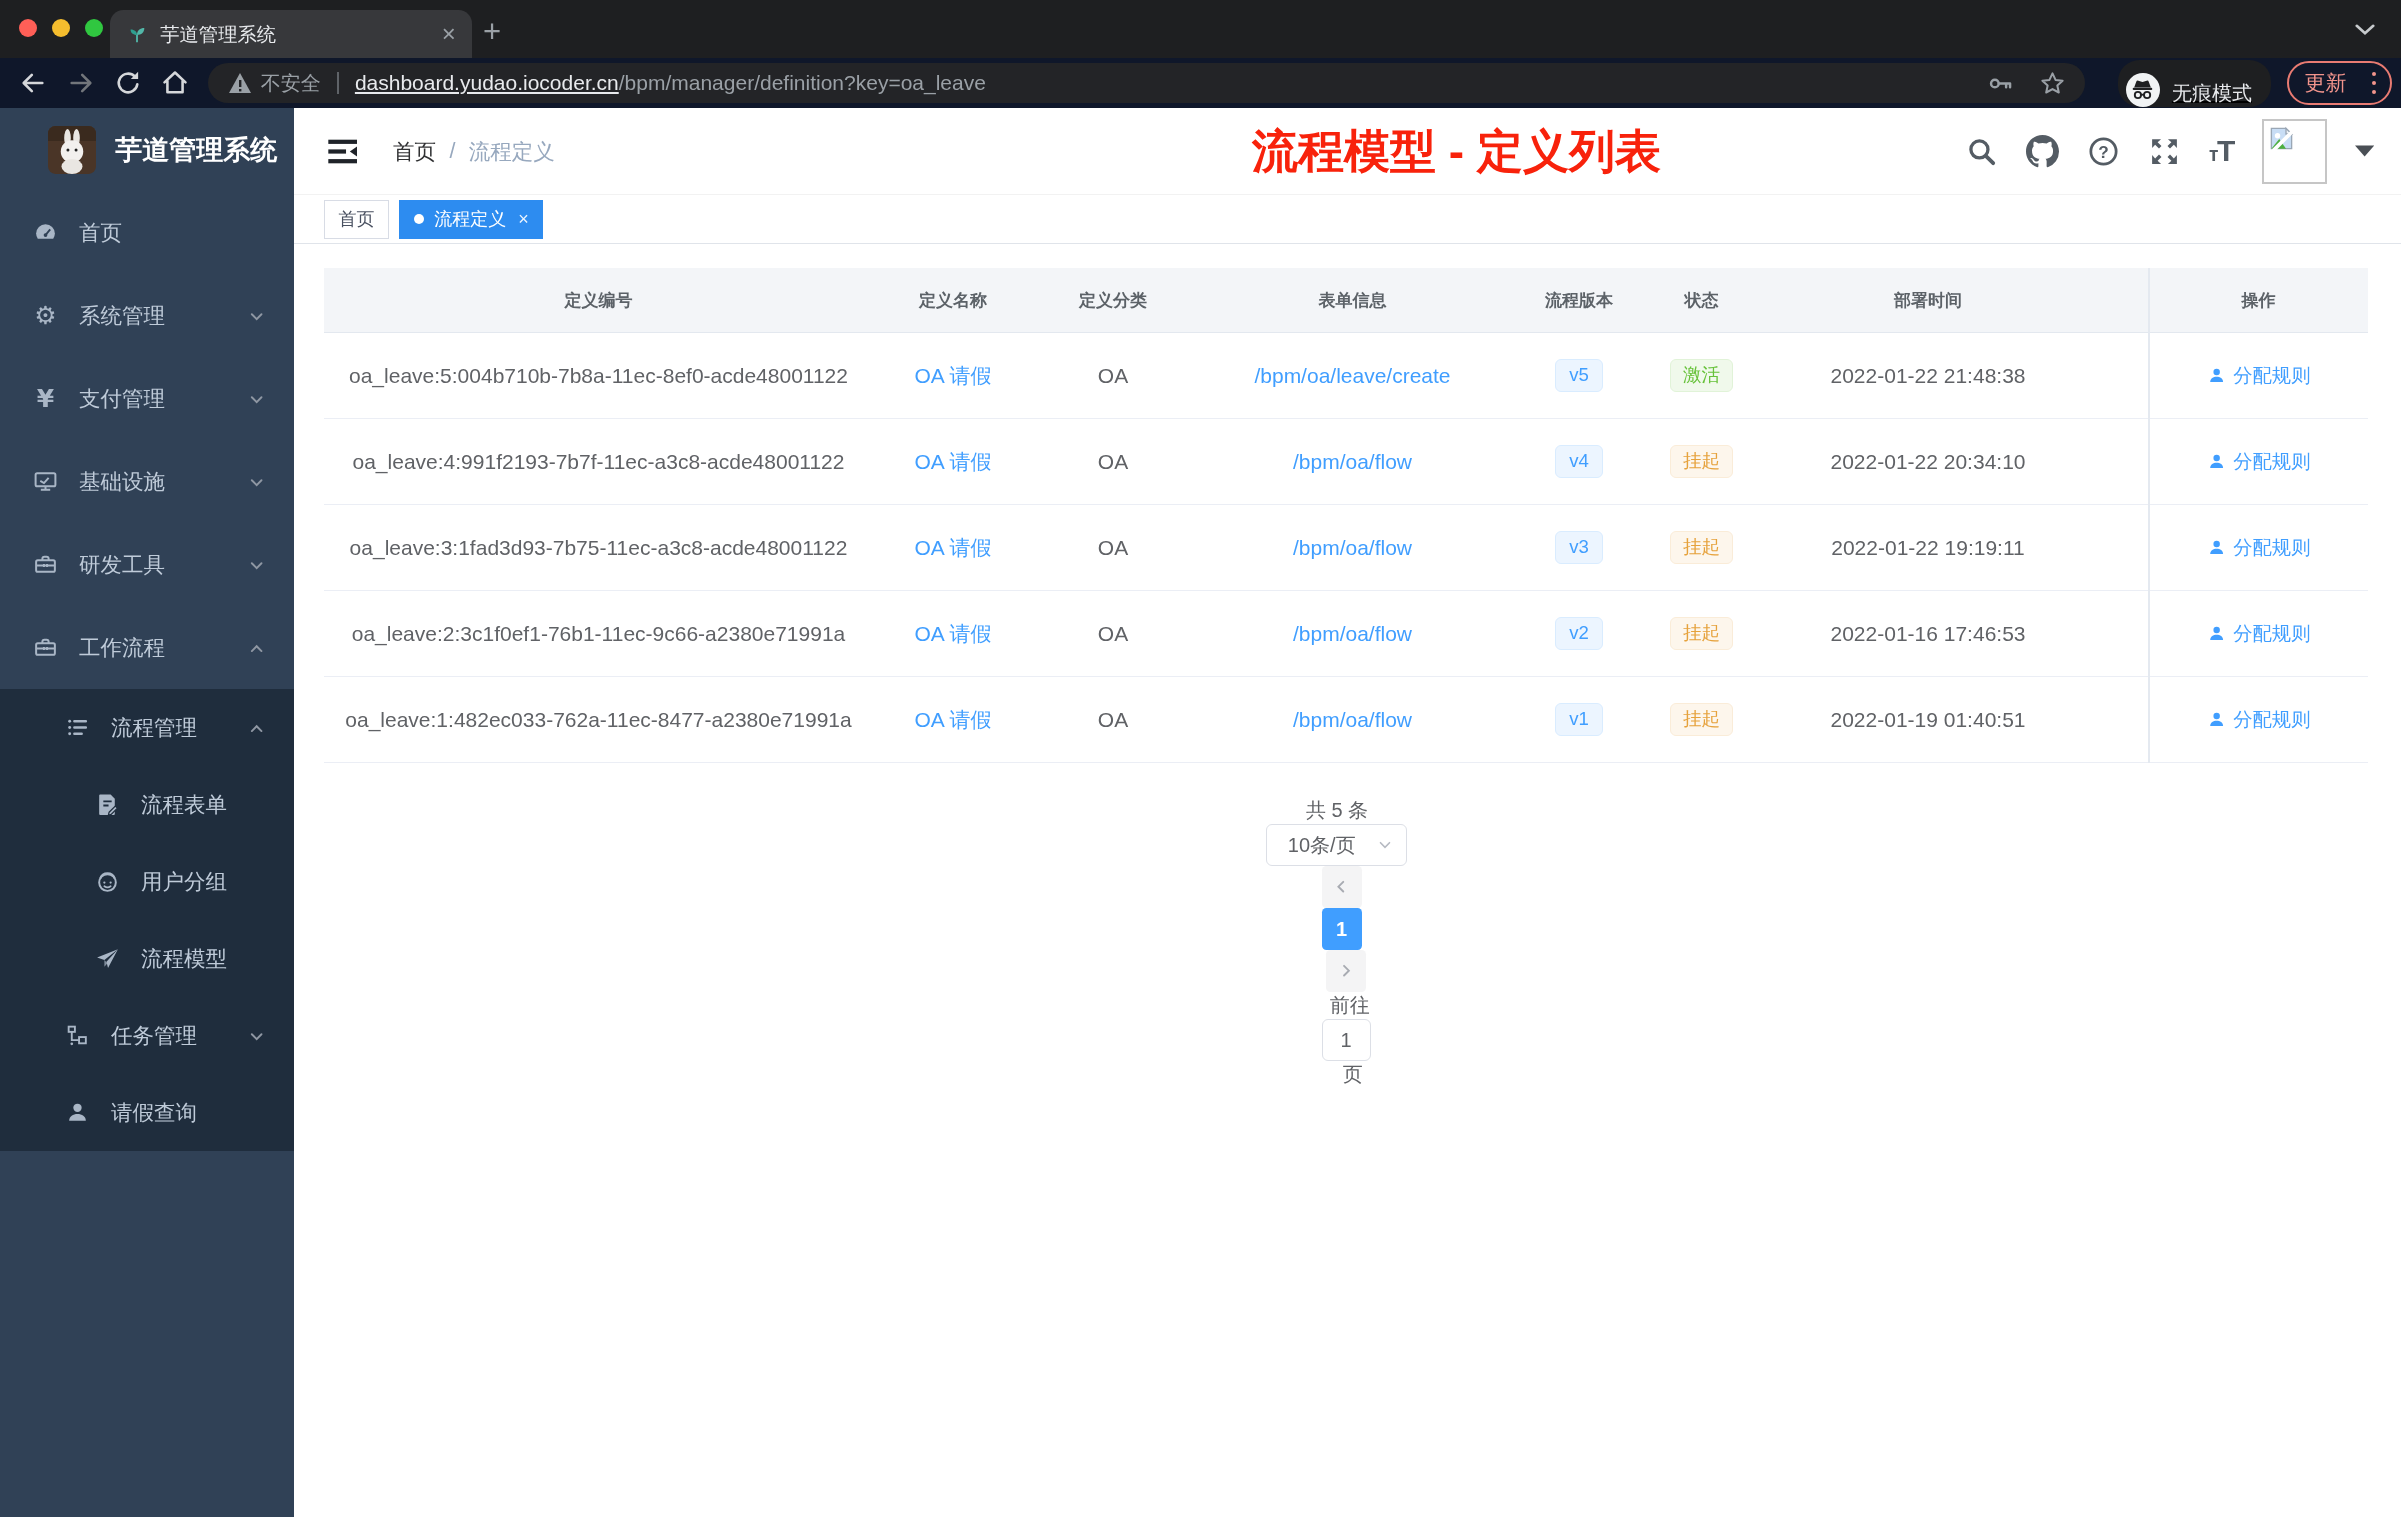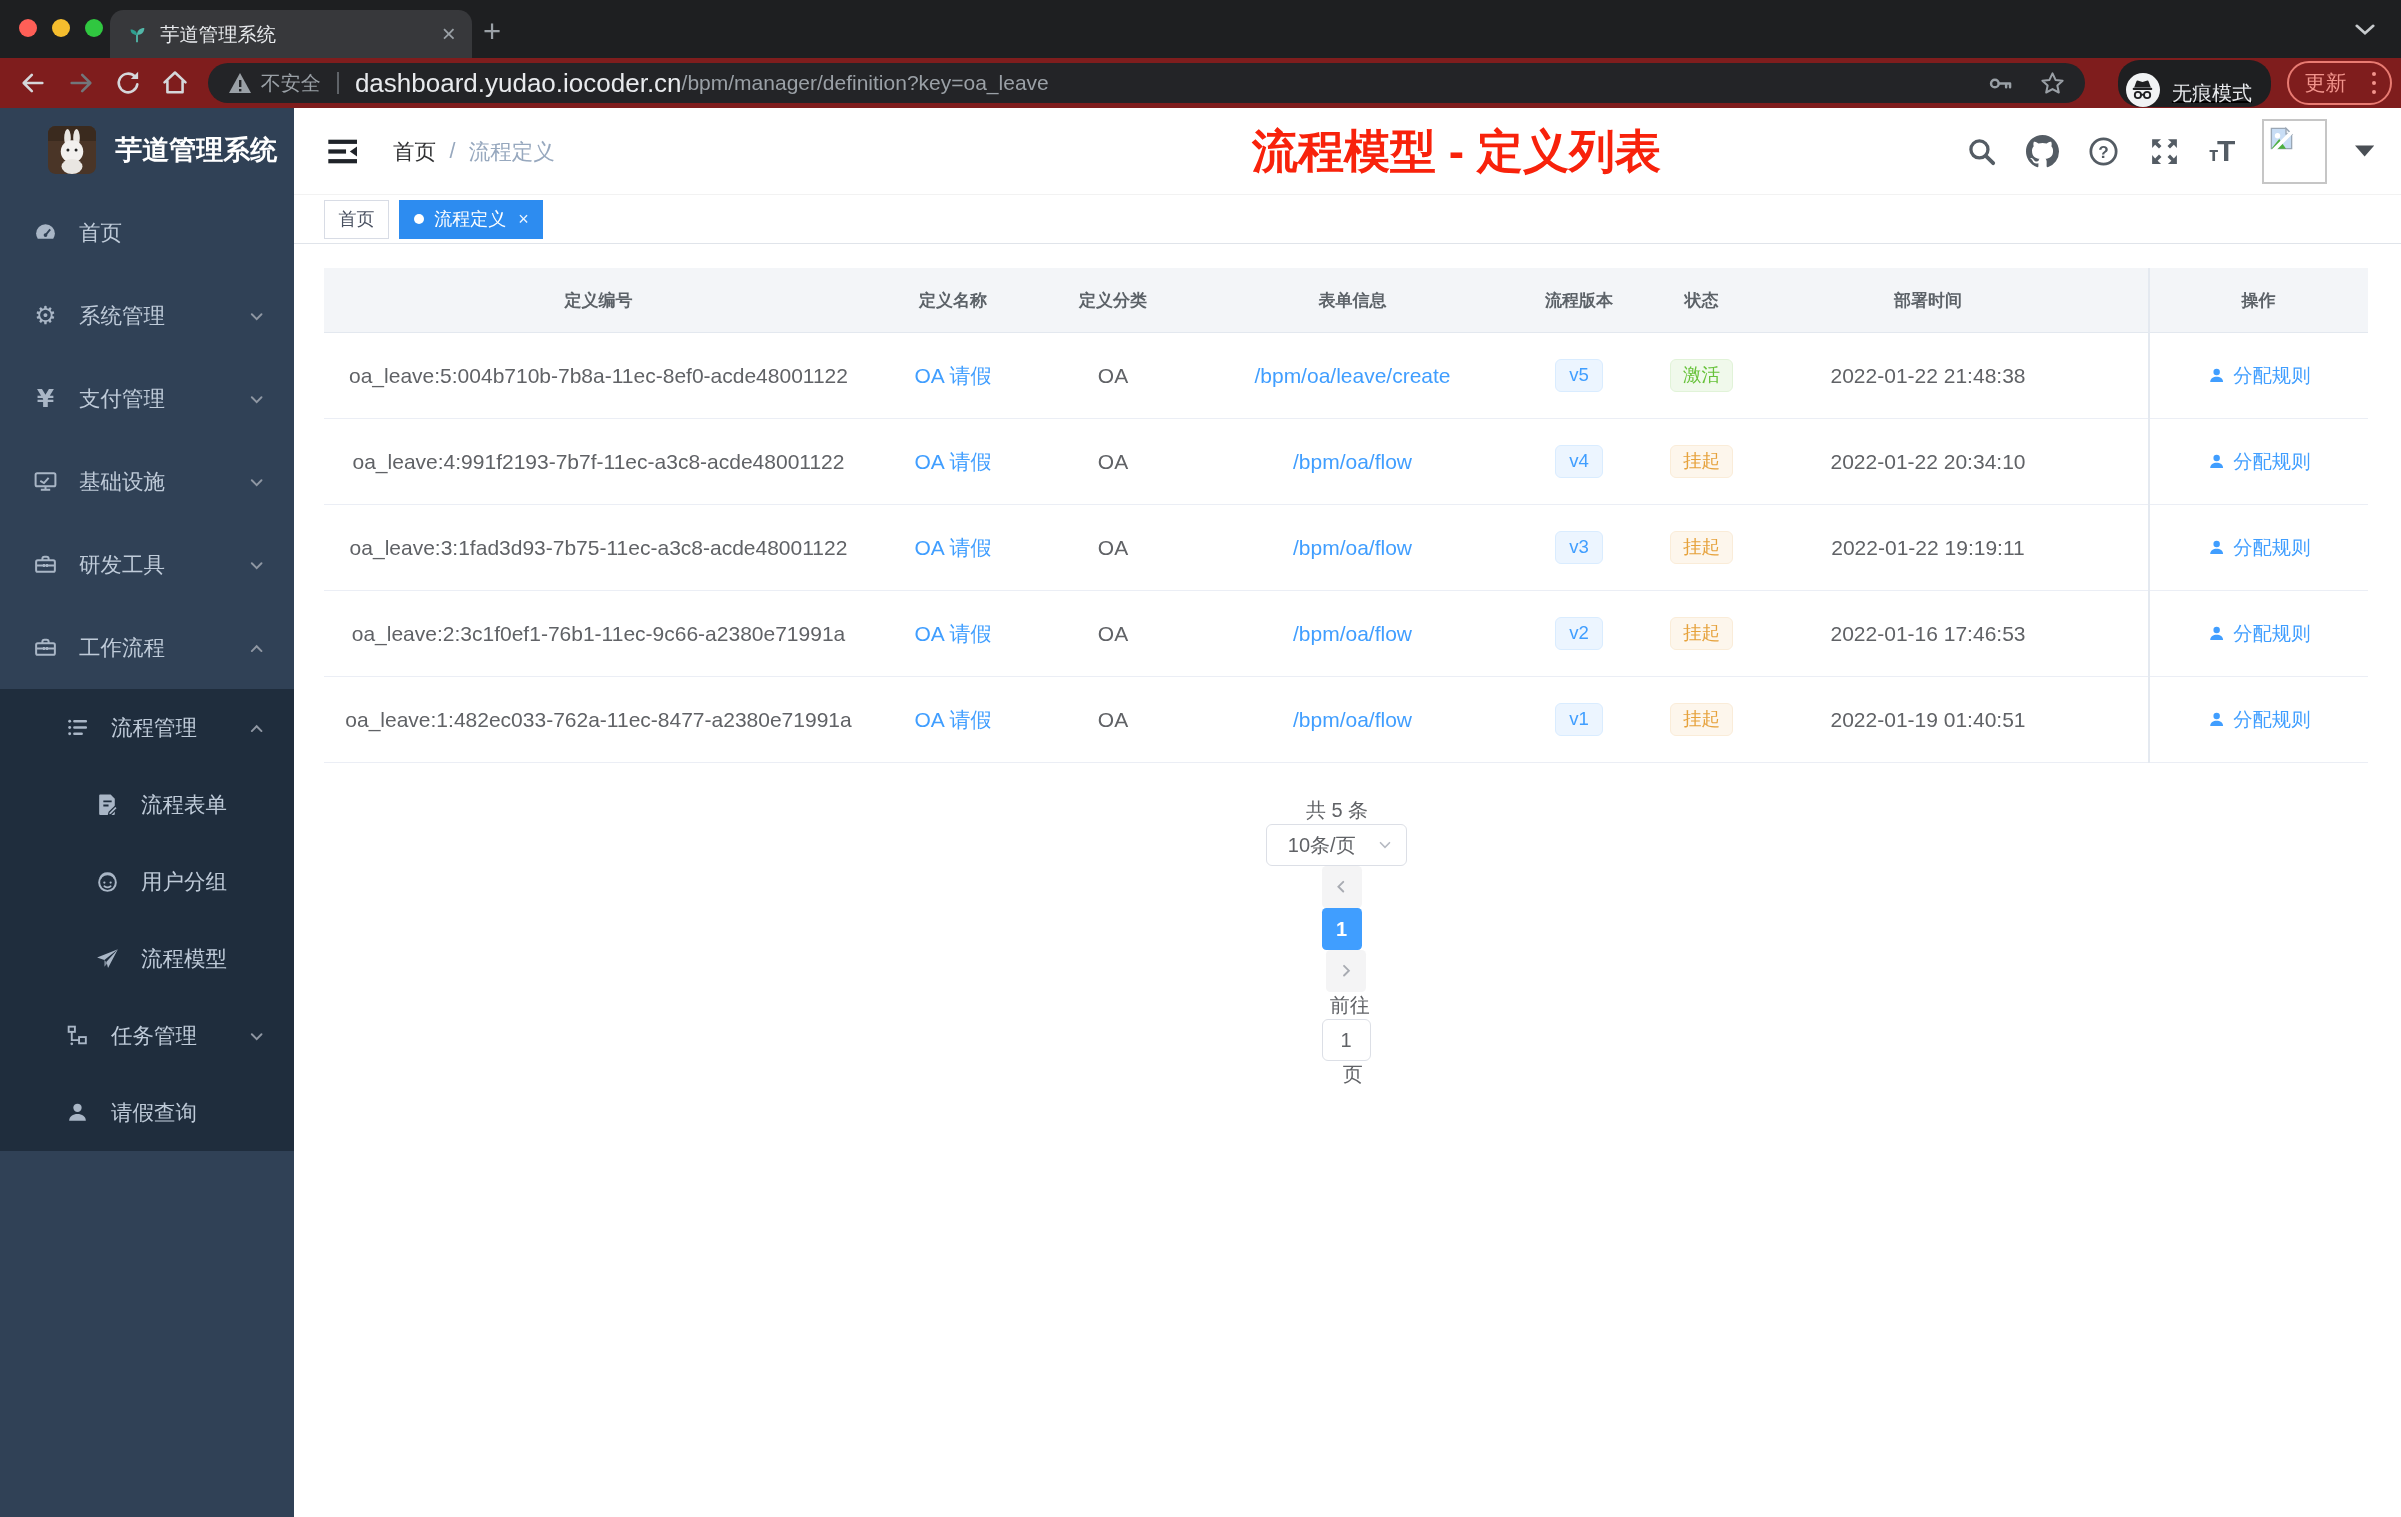--- a/index.html
+++ b/index.html
@@ -14,29 +14,29 @@
   .traffic{position:absolute;top:19.3px;width:18px;height:18px;border-radius:50%;}
   .t-red{left:19.3px;background:#ff5f57;}
   .t-yellow{left:52px;background:#f5bd2e;}
   .t-green{left:85px;background:#30c740;}
   .btab{position:absolute;left:110px;top:10.4px;width:362px;height:48px;background:#37383b;
     border-radius:13.4px 13.4px 0 0;display:flex;align-items:center;padding:0 16.3px;box-sizing:border-box;}
   .btab-title{color:#e8eaed;font-size:19.3px;margin-left:12px;flex:1;white-space:nowrap;overflow:hidden;}
   .btab-close{color:#9aa0a6;font-size:24px;line-height:1;cursor:default;}
   .newtab{position:absolute;left:483px;top:16.3px;color:#9aa0a6;font-size:31px;font-weight:300;line-height:1;}
   .tabsearch{position:absolute;right:25px;top:22px;}
-  .toolbar{position:absolute;left:0;top:58px;width:100%;height:50px;background:#7f1d1d;display:flex;align-items:center;}
+  .toolbar{position:absolute;left:0;top:58px;width:100%;height:50px;background:#0f172a;display:flex;align-items:center;}
   .nav-ic{width:28px;height:28px;flex:0 0 auto;}
   .tb-ic{margin-left:19.3px;color:#d5d7da;}
   .tb-ic.disabled{color:#72767b;}
   .urlpill{margin-left:19.3px;height:40px;width:1877px;background:#232427;border-radius:20px;
     display:flex;align-items:center;padding:0 19.3px;box-sizing:border-box;}
   .sec-label{color:#9aa0a6;font-size:20px;margin-left:9px;}
   .url-div{width:1.5px;height:22px;background:#5f6368;margin:0 16.3px;}
-  .url-host{color:#e8eaed;font-size:26px;}
+  .url-host{color:#e8eaed;font-size:21px;text-decoration:underline;}
   .url-path{color:#9aa0a6;font-size:21px;}
   .url-spacer{flex:1;}
   .incog{margin-left:33px;height:47px;background:#1e1f21;border-radius:21.5px;display:flex;
     align-items:flex-end;padding:0 19.3px 0 7.4px;text-decoration:underline;}
   .incog-circle{width:34px;height:34px;border-radius:50%;background:#f1f3f4;display:flex;align-items:center;justify-content:center;}
   .incog-label{color:#e8eaed;font-size:20px;margin-left:12px;}
   .updatebtn{margin-left:16.3px;height:40px;border:2.2px solid #e97b72;border-radius:22px;color:#f2948c;
     font-size:21px;display:flex;align-items:center;padding:0 6px 0 15px;gap:15px;}
   .upd-dots{display:flex;flex-direction:column;gap:4.5px;margin:0 7.4px 0 10.4px;}
   .upd-dots i{width:4.5px;height:4.5px;border-radius:50%;background:#f2948c;display:block;}

